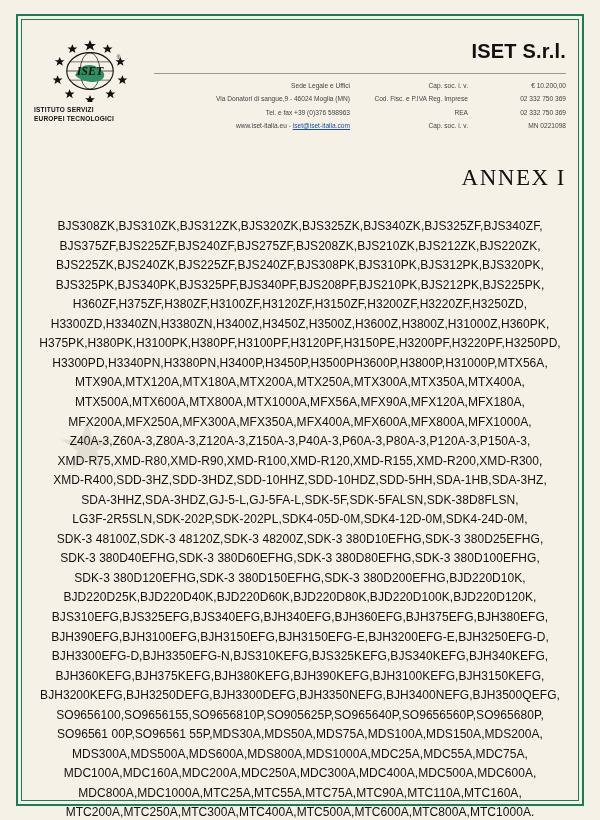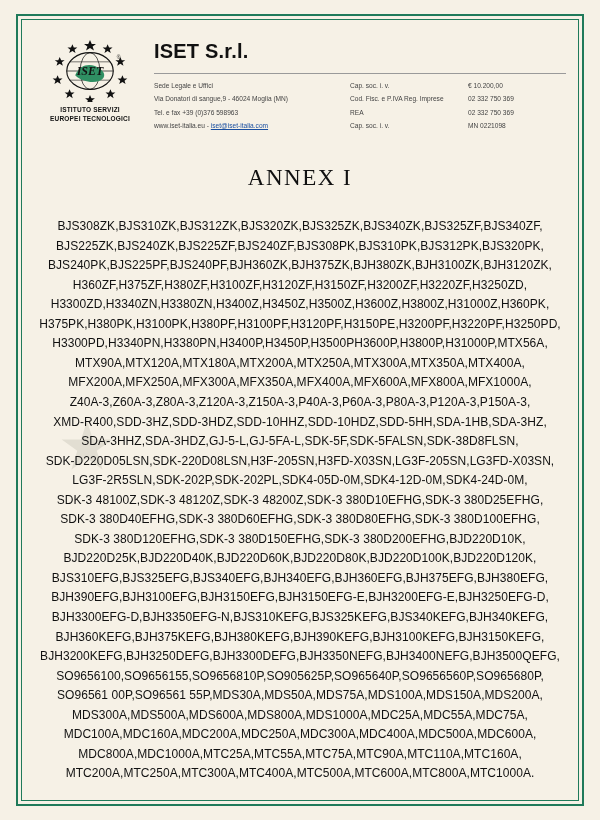--- a/index.html
+++ b/index.html
@@ -48,21 +48,21 @@
 
   
   .header {
     display: flex;
     align-items: flex-start;
     padding-top: 6px;
   }
   .logo-block {
     width: 112px;
     flex: 0 0 112px;
-    text-align: center;
+    text-align: left;
     padding-top: 2px;
   }
   .logo-mark {
     width: 78px;
     height: 62px;
     margin: 0 auto;
     position: relative;
   }
   .logo-mark svg { display: block; }
   .logo-caption {
@@ -70,20 +70,21 @@
     font-size: 6.5px;
     font-weight: bold;
     line-height: 1.35;
     letter-spacing: .2px;
     color: #111;
   }
   .company-block {
     flex: 1 1 auto;
     padding-left: 8px;
     padding-top: 2px;
+    text-align: right;
   }
   .company-name {
     font-size: 20px;
     font-weight: bold;
     color: #111;
     letter-spacing: .2px;
     margin-bottom: 10px;
   }
   .rule {
     height: 1px;
@@ -99,21 +100,21 @@
     line-height: 1.5;
   }
   .info-grid div { white-space: nowrap; overflow: hidden; }
   .info-grid .col-l { color: #444; }
   .info-grid .col-m { color: #444; }
   .info-grid .col-r { color: #444; }
   .mail-link { color: #1a4fa0; text-decoration: underline; }
 
   
   .doc-title {
-    text-align: center;
+    text-align: right;
     font-family: "Liberation Serif", serif;
     font-size: 23px;
     letter-spacing: 1.5px;
     color: #111;
     margin-top: 34px;
     margin-bottom: 26px;
   }
 
   
   .watermark {
@@ -207,32 +208,34 @@
           <div class="col-m">Cap. soc. i. v.</div>
           <div class="col-r">MN 0221098</div>
         </div>
       </div>
     </div>
 
     <div class="doc-title">ANNEX I</div>
 
     <div class="codes">
       <div>BJS308ZK,BJS310ZK,BJS312ZK,BJS320ZK,BJS325ZK,BJS340ZK,BJS325ZF,BJS340ZF,</div>
+      <div>BJS375ZF,BJS225ZF,BJS240ZF,BJS275ZF,BJS208ZK,BJS210ZK,BJS212ZK,BJS220ZK,</div>
       <div>BJS225ZK,BJS240ZK,BJS225ZF,BJS240ZF,BJS308PK,BJS310PK,BJS312PK,BJS320PK,</div>
-      <div>BJS240PK,BJS225PF,BJS240PF,BJH360ZK,BJH375ZK,BJH380ZK,BJH3100ZK,BJH3120ZK,</div>
+      <div>BJS325PK,BJS340PK,BJS325PF,BJS340PF,BJS208PF,BJS210PK,BJS212PK,BJS225PK,</div>
       <div>H360ZF,H375ZF,H380ZF,H3100ZF,H3120ZF,H3150ZF,H3200ZF,H3220ZF,H3250ZD,</div>
       <div>H3300ZD,H3340ZN,H3380ZN,H3400Z,H3450Z,H3500Z,H3600Z,H3800Z,H31000Z,H360PK,</div>
       <div>H375PK,H380PK,H3100PK,H380PF,H3100PF,H3120PF,H3150PE,H3200PF,H3220PF,H3250PD,</div>
       <div>H3300PD,H3340PN,H3380PN,H3400P,H3450P,H3500PH3600P,H3800P,H31000P,MTX56A,</div>
       <div>MTX90A,MTX120A,MTX180A,MTX200A,MTX250A,MTX300A,MTX350A,MTX400A,</div>
+      <div>MTX500A,MTX600A,MTX800A,MTX1000A,MFX56A,MFX90A,MFX120A,MFX180A,</div>
       <div>MFX200A,MFX250A,MFX300A,MFX350A,MFX400A,MFX600A,MFX800A,MFX1000A,</div>
       <div>Z40A-3,Z60A-3,Z80A-3,Z120A-3,Z150A-3,P40A-3,P60A-3,P80A-3,P120A-3,P150A-3,</div>
+      <div>XMD-R75,XMD-R80,XMD-R90,XMD-R100,XMD-R120,XMD-R155,XMD-R200,XMD-R300,</div>
       <div>XMD-R400,SDD-3HZ,SDD-3HDZ,SDD-10HHZ,SDD-10HDZ,SDD-5HH,SDA-1HB,SDA-3HZ,</div>
       <div>SDA-3HHZ,SDA-3HDZ,GJ-5-L,GJ-5FA-L,SDK-5F,SDK-5FALSN,SDK-38D8FLSN,</div>
-      <div>SDK-D220D05LSN,SDK-220D08LSN,H3F-205SN,H3FD-X03SN,LG3F-205SN,LG3FD-X03SN,</div>
       <div>LG3F-2R5SLN,SDK-202P,SDK-202PL,SDK4-05D-0M,SDK4-12D-0M,SDK4-24D-0M,</div>
       <div>SDK-3 48100Z,SDK-3 48120Z,SDK-3 48200Z,SDK-3 380D10EFHG,SDK-3 380D25EFHG,</div>
       <div>SDK-3 380D40EFHG,SDK-3 380D60EFHG,SDK-3 380D80EFHG,SDK-3 380D100EFHG,</div>
       <div>SDK-3 380D120EFHG,SDK-3 380D150EFHG,SDK-3 380D200EFHG,BJD220D10K,</div>
       <div>BJD220D25K,BJD220D40K,BJD220D60K,BJD220D80K,BJD220D100K,BJD220D120K,</div>
       <div>BJS310EFG,BJS325EFG,BJS340EFG,BJH340EFG,BJH360EFG,BJH375EFG,BJH380EFG,</div>
       <div>BJH390EFG,BJH3100EFG,BJH3150EFG,BJH3150EFG-E,BJH3200EFG-E,BJH3250EFG-D,</div>
       <div>BJH3300EFG-D,BJH3350EFG-N,BJS310KEFG,BJS325KEFG,BJS340KEFG,BJH340KEFG,</div>
       <div>BJH360KEFG,BJH375KEFG,BJH380KEFG,BJH390KEFG,BJH3100KEFG,BJH3150KEFG,</div>
       <div>BJH3200KEFG,BJH3250DEFG,BJH3300DEFG,BJH3350NEFG,BJH3400NEFG,BJH3500QEFG,</div>

